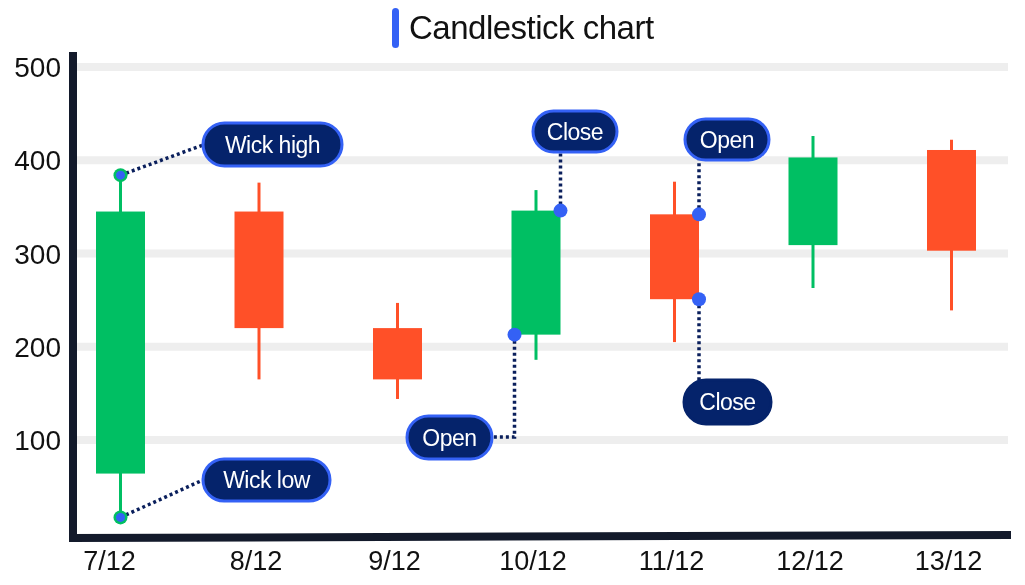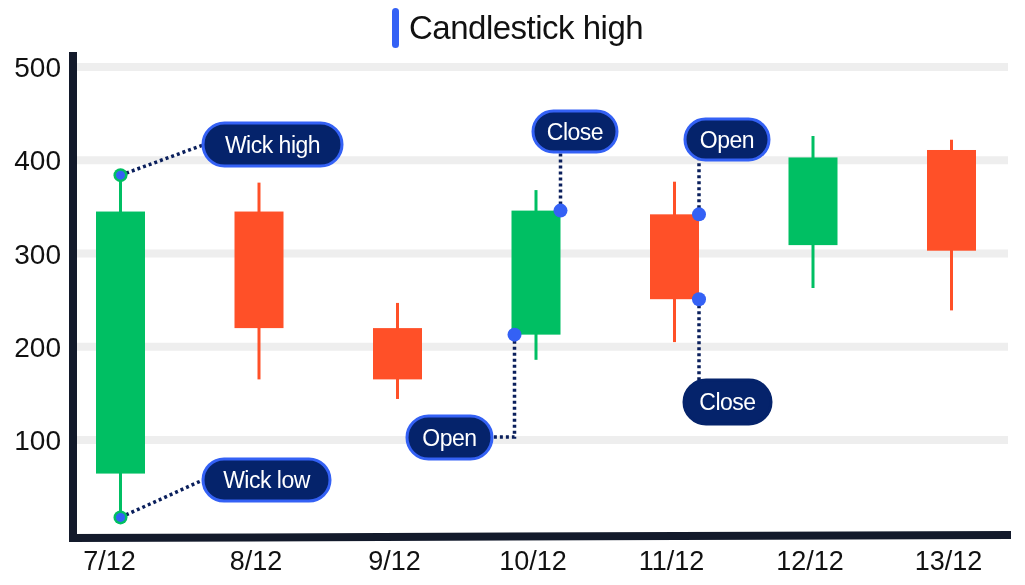--- a/index.html
+++ b/index.html
@@ -10,21 +10,21 @@
   svg#chart { position: absolute; left: 0; top: 0; }
   .tick-y { font-size: 28px; fill: #111111; }
   .tick-x { font-size: 27px; fill: #111111; }
   .pill-text { font-size: 23px; fill: #ffffff; letter-spacing: -0.5px; }
 </style>
 </head>
 <body>
 
 <div id="title-wrap">
   <div id="title-bar"></div>
-  <div id="title-text">Candlestick high</div>
+  <div id="title-text">Candlestick chart</div>
 </div>
 
 <svg id="chart" width="1025" height="585">
   <g id="grid-layer">
       <rect x="72" y="436" width="936" height="8" fill="#eeeeee"></rect>
       <rect x="72" y="342.75" width="936" height="8" fill="#eeeeee"></rect>
       <rect x="72" y="249.5" width="936" height="8" fill="#eeeeee"></rect>
       <rect x="72" y="156.25" width="936" height="8" fill="#eeeeee"></rect>
       <rect x="72" y="63" width="936" height="8" fill="#eeeeee"></rect>
     </g>

